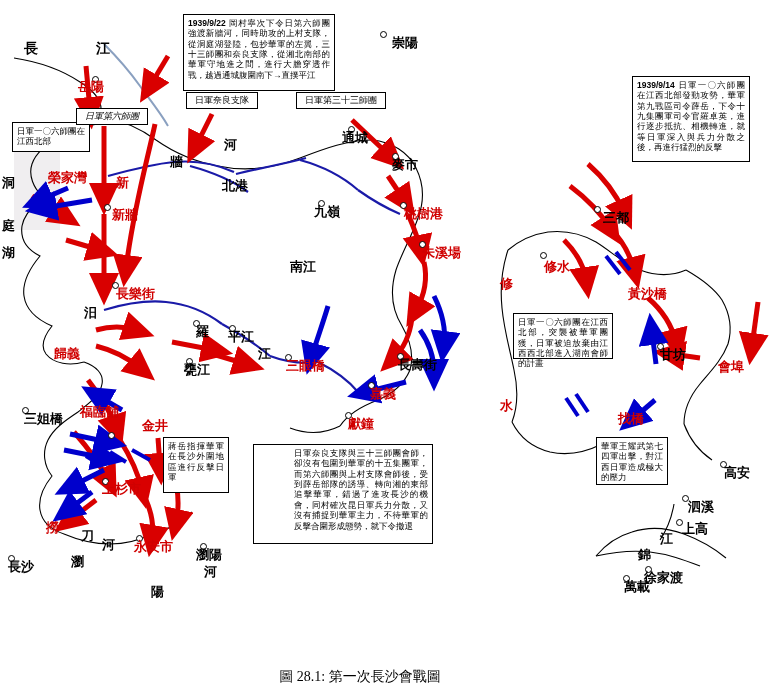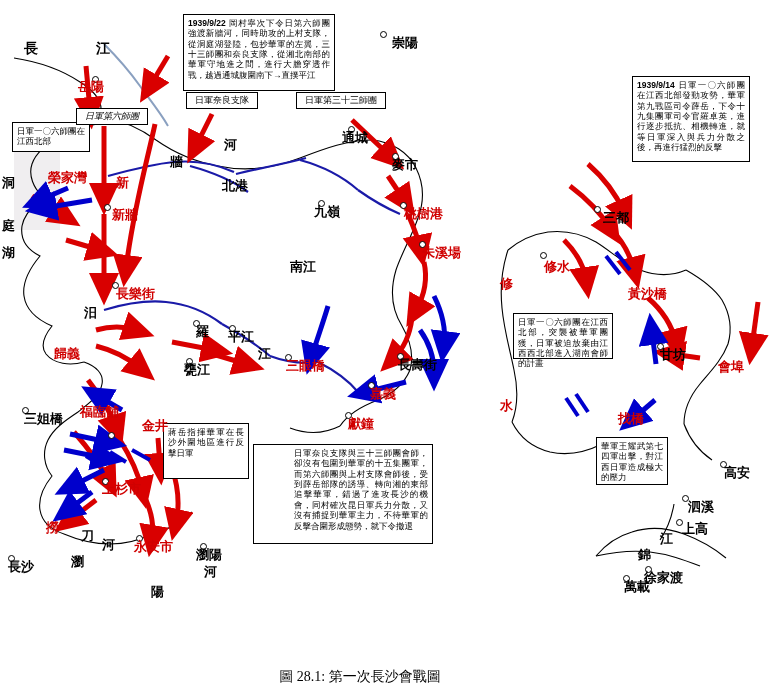--- a/index.html
+++ b/index.html
@@ -189,21 +189,21 @@
 </div>
 
 <div class="txtbox" style="left:12px;top:122px;width:78px;height:30px;">
   <span>日軍一〇六師團在江西北部</span>
 </div>
 
 <div class="txtbox" style="left:513px;top:313px;width:100px;height:46px;">
   <span>日軍一〇六師團在江西北部，突襲被華軍團獲，日軍被迫放棄由江西西北部進入湖南會師的計畫</span>
 </div>
 
-<div class="txtbox" style="left:163px;top:423px;width:86px;height:56px;">
+<div class="txtbox" style="left:163px;top:437px;width:66px;height:56px;">
   <span>蔣岳指揮華軍在長沙外圍地區進行反擊日軍</span>
 </div>
 
 <div class="txtbox" style="left:253px;top:444px;width:180px;height:100px;padding-left:40px;">
   <span>日軍奈良支隊與三十三師團會師，卻沒有包圍到華軍的十五集團軍，而第六師團與上村支隊會師後，受到薛岳部隊的誘導、轉向湘的東部追擊華軍，錯過了進攻長沙的機會，同村確次昆日軍兵力分散，又沒有捕捉到華軍主力，不待華軍的反擊合圍形成態勢，就下令撤退</span>
 </div>
 
 <div class="txtbox" style="left:596px;top:437px;width:72px;height:48px;">
   <span>華軍王耀武第七四軍出擊，對江西日軍造成極大的壓力</span>
 </div>

